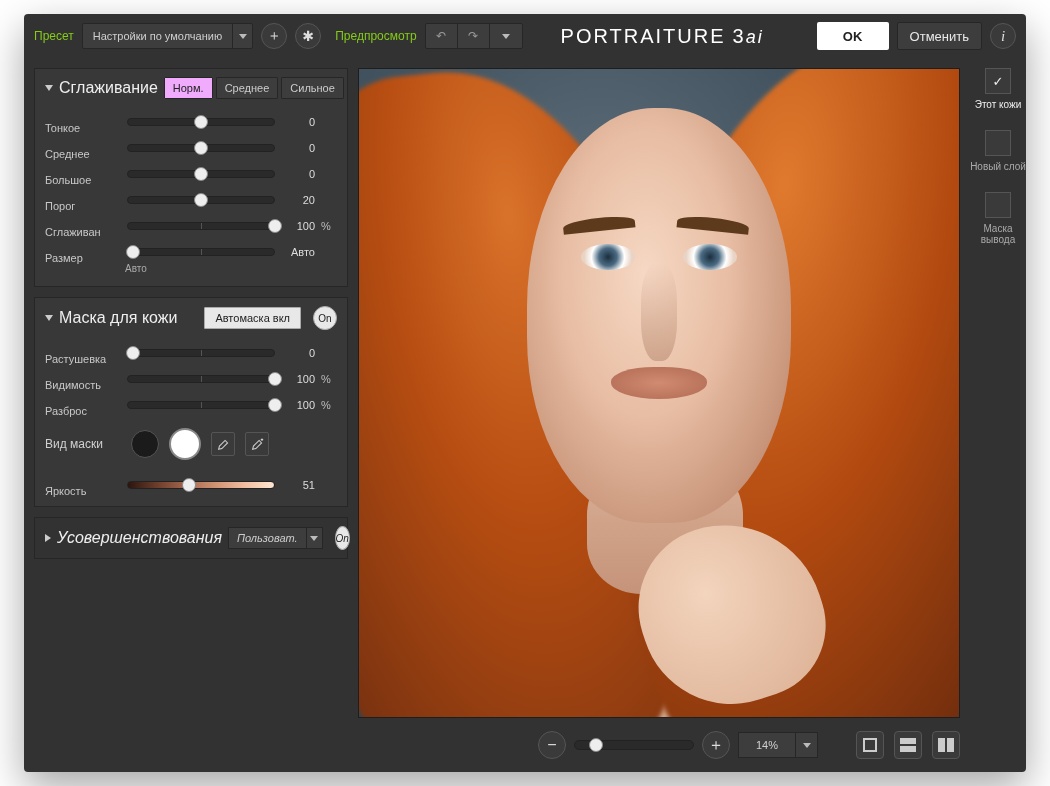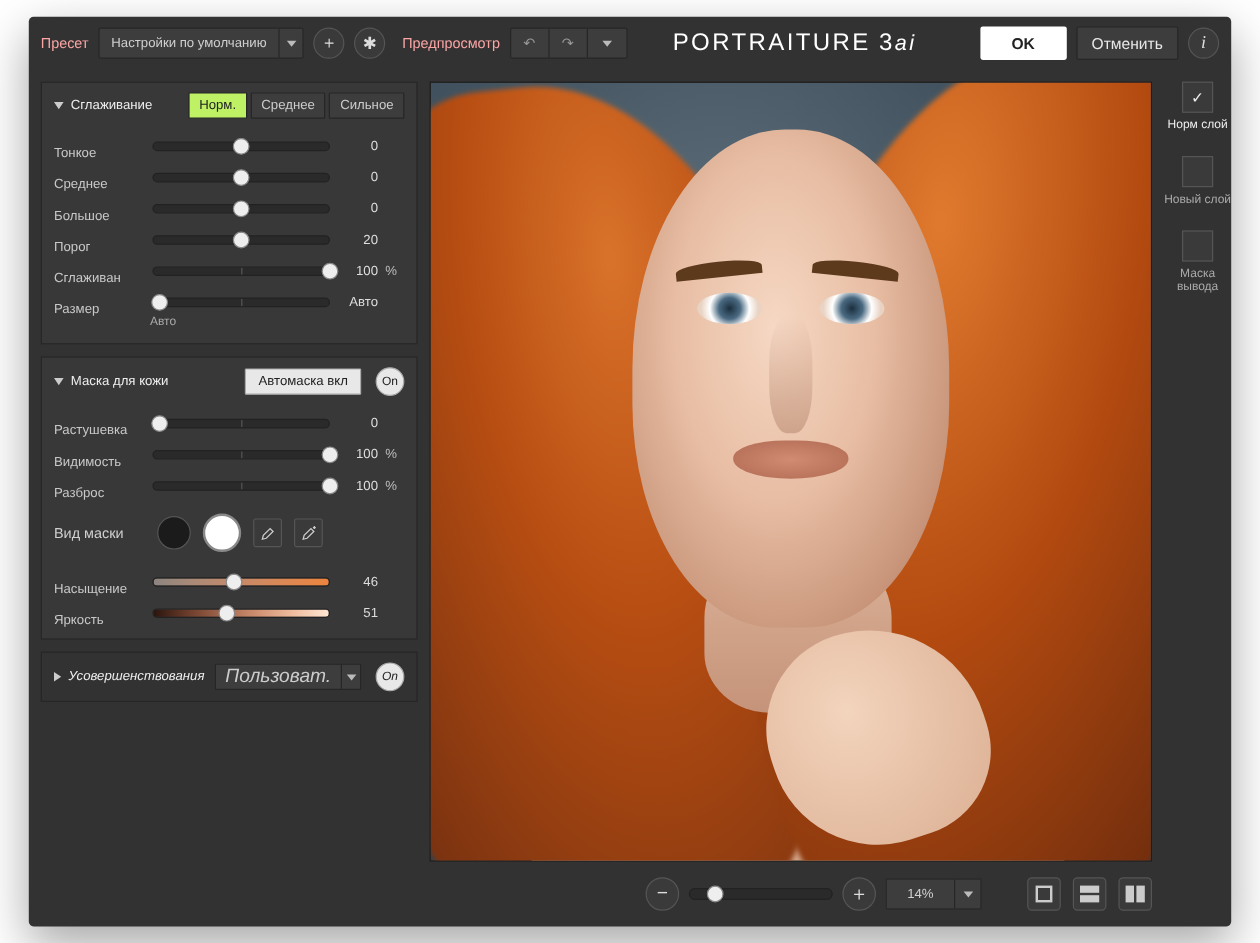--- a/index.html
+++ b/index.html
@@ -3,21 +3,21 @@
 <meta charset="utf-8">
 <style>
   * { box-sizing: border-box; margin: 0; padding: 0; font-family: -apple-system, Segoe UI, Arial, sans-serif; }
   body { background: #fff; width: 1050px; height: 786px; overflow: hidden; }
   .window {
     position: absolute; left: 24px; top: 14px; width: 1002px; height: 758px;
     background: #323232; border-radius: 4px; box-shadow: 0 15px 40px rgba(0,0,0,0.35);
     display: flex; flex-direction: column; color: #d0d0d0; font-size: 12px;
   }
   .topbar { height: 44px; display: flex; align-items: center; padding: 0 10px; gap: 8px; }
-  .label { color: #fca5a5; font-size: 12px; }
+  .label { color: #84cc16; font-size: 12px; }
   .dropdown { display: flex; align-items: center; background: #3d3d3d; border: 1px solid #262626; height: 26px; border-radius: 2px; }
   .dropdown .dd-text { padding: 0 10px; font-size: 11px; color: #cfcfcf; }
   .dropdown .dd-caret { width: 20px; height: 100%; display: flex; align-items: center; justify-content: center; border-left: 1px solid #262626; }
   .icon-btn { width: 26px; height: 26px; border-radius: 50%; border: 1px solid #555; display: flex; align-items: center; justify-content: center; background: #3a3a3a; cursor: pointer; color: #ddd; font-size: 14px; }
   .topbar .spacer { flex: 1; }
   .hist-buttons { display: flex; background: #3d3d3d; border: 1px solid #262626; height: 26px; border-radius: 2px; }
   .hist-buttons > div { width: 32px; display: flex; align-items: center; justify-content: center; color: #999; border-right: 1px solid #262626; }
   .hist-buttons > div:last-child { border-right: none; }
   .app-title { font-family: 'Trajan Pro', 'Times New Roman', serif; letter-spacing: 2px; font-size: 20px; color: #fff; margin-left: 30px; }
   .app-title .ver { font-family: Arial; }
@@ -28,26 +28,26 @@
 
   .body { flex: 1; display: flex; }
   .sidebar { width: 324px; padding: 10px 0 10px 10px; display: flex; flex-direction: column; gap: 10px; }
   .panel { border: 1px solid #262626; padding: 8px 10px; background: #323232; }
   .panel.expanded { background: #383838; }
   .panel-header { display: flex; align-items: center; gap: 6px; margin-bottom: 10px; }
   .panel-header.collapsed-h { margin-bottom: 0; font-style: italic; }
   .tri { width: 0; height: 0; }
   .tri.down { border-left: 4px solid transparent; border-right: 4px solid transparent; border-top: 6px solid #ccc; }
   .tri.right { border-top: 4px solid transparent; border-bottom: 4px solid transparent; border-left: 6px solid #ccc; }
-  .panel-title { color: #eee; font-size: 11px; flex-shrink: 0; }
+  .panel-title { color: #eee; font-size: 16px; flex-shrink: 0; }
   .seg { display: flex; gap: 3px; margin-left: auto; }
   .seg button { height: 22px; padding: 0 8px; font-size: 11px; background: #3d3d3d; border: 1px solid #262626; color: #ccc; border-radius: 1px; cursor: pointer; }
-  .seg button.on { background: #bef264; color: #222; }
+  .seg button.on { background: #f0abfc; color: #222; }
   .pill { height: 22px; padding: 0 10px; margin-left: auto; background: #e8e8e8; color: #222; border: 1px solid #aaa; border-radius: 1px; font-size: 11px; }
-  .mini-dd { height: 22px; display: flex; align-items: center; margin-left: auto; background: #3d3d3d; border: 1px solid #262626; font-size: 16px; color: #ccc; }
+  .mini-dd { height: 22px; display: flex; align-items: center; margin-left: auto; background: #3d3d3d; border: 1px solid #262626; font-size: 11px; color: #ccc; }
   .mini-dd .t { padding: 0 8px; }
   .mini-dd .c { width: 16px; display: flex; align-items: center; justify-content: center; border-left: 1px solid #262626; height: 100%; }
   .round-on { width: 24px; height: 24px; border-radius: 50%; background: #e8e8e8; color: #222; font-size: 10px; display: flex; align-items: center; justify-content: center; margin-left: 6px; border: 1px solid #aaa; cursor: pointer; }
 
   .slider-row { display: flex; align-items: center; height: 26px; gap: 6px; }
   .slider-row .sl-label { width: 76px; font-size: 11px; color: #c8c8c8; margin-top: 12px; }
   .slider { flex: 1; position: relative; height: 14px; }
   .track { position: absolute; left: 0; right: 0; top: 50%; transform: translateY(-50%); height: 8px; border-radius: 4px; background: #2a2a2a; border: 1px solid #222; overflow: hidden; }
   .track .mid-tick { position: absolute; left: 50%; top: 0; bottom: 0; width: 1px; background: #555; }
   .thumb { position: absolute; top: 50%; transform: translate(-50%,-50%); width: 14px; height: 14px; border-radius: 50%; background: #eee; border: 1px solid #888; }
@@ -278,29 +278,20 @@
           </div>
           <div class="picker">
             <svg width="13" height="13" viewBox="0 0 16 16">
                 <path d="M2 14l1-4 7-7 3 3-7 7-4 1z" fill="none" stroke="#ccc" stroke-width="1.3"></path>
                 <path d="M12 2h3M13.5 0.5v3" stroke="#ccc" stroke-width="1.3"></path>
               </svg>
           </div>
         </div>
         <div id="mask-sliders-color">
             <div class="slider-row">
-    <span class="sl-label">Насыщение</span>
-    <div class="slider">
-      <div class="track grad-sat"></div>
-      <div class="thumb" style="left:46%"></div>
-    </div>
-    <span class="sl-value">46</span>
-    <span class="sl-unit"></span>
-  </div>
-            <div class="slider-row">
     <span class="sl-label">Яркость</span>
     <div class="slider">
       <div class="track grad-lum"></div>
       <div class="thumb" style="left:42%"></div>
     </div>
     <span class="sl-value">51</span>
     <span class="sl-unit"></span>
   </div>
           </div>
       </div>
@@ -366,21 +357,21 @@
               <div></div>
               <div></div>
             </div>
           </div>
       </div>
     </div>
 
     <div class="rightbar">
       <div class="layer-opt active">
         <div class="box"></div>
-          <span>Норм слой</span>
+          <span>Этот кожи</span>
       </div>
       <div class="layer-opt">
         <div class="box"></div>
           <span>Новый слой</span>
       </div>
       <div class="layer-opt">
         <div class="box"></div>
           <span>Маска вывода</span>
       </div>
     </div>

